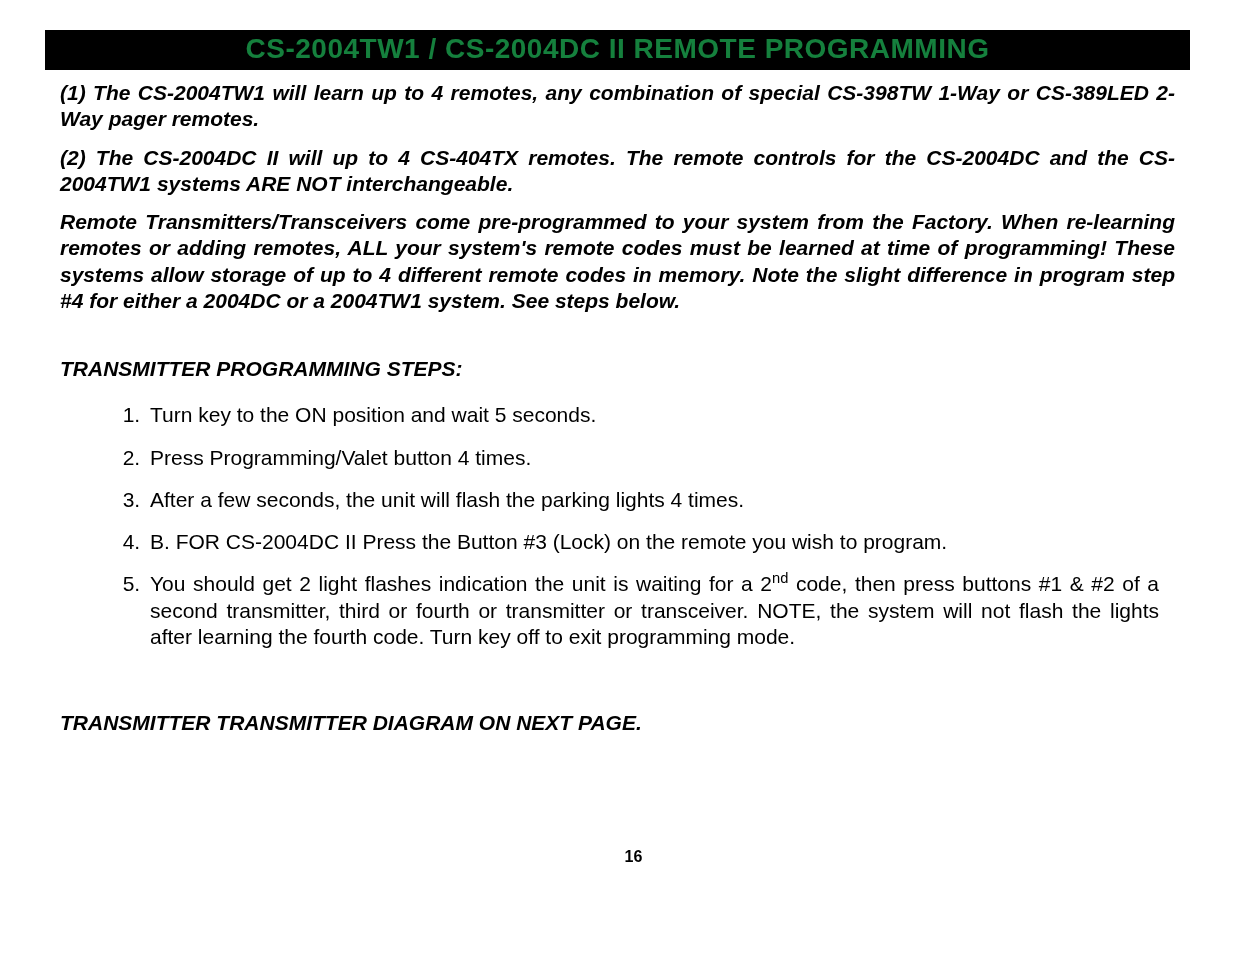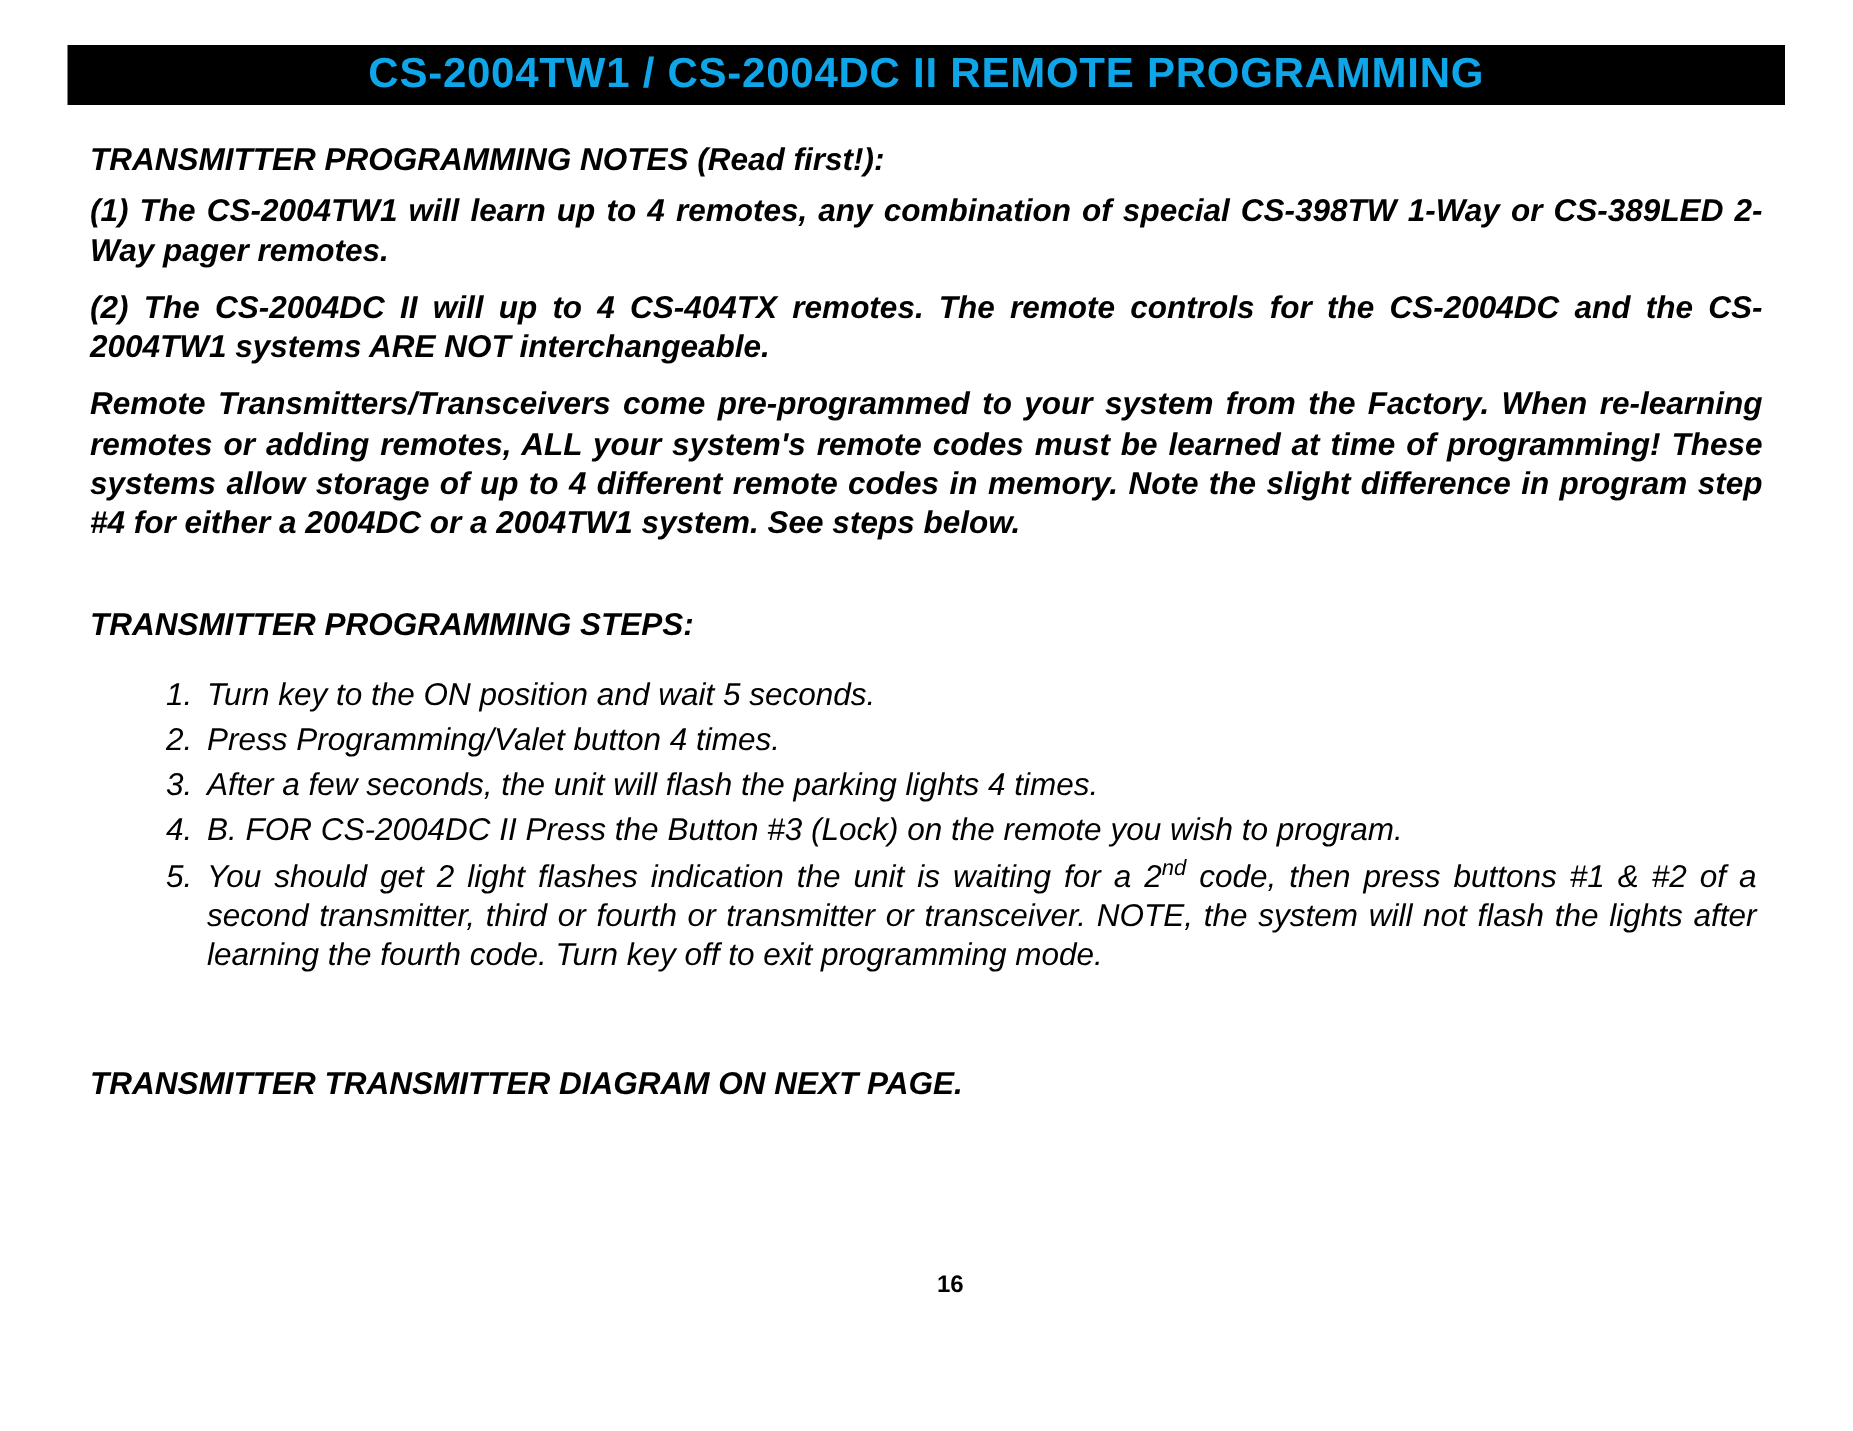--- a/index.html
+++ b/index.html
@@ -11,21 +11,21 @@
   }
   .page {
     width: 1235px;
     height: 954px;
     box-sizing: border-box;
     padding: 30px 45px 0 45px;
     position: relative;
   }
   .banner {
     background: #000;
-    color: #0ea5e9;
+    color: #15803d;
     font-size: 28px;
     font-weight: bold;
     text-align: center;
     padding: 3px 0 5px 0;
     letter-spacing: 0.5px;
   }
   .content {
     padding: 10px 15px 0 15px;
     font-size: 21px;
     line-height: 1.25;
@@ -49,22 +49,21 @@
   }
   ol.steps {
     list-style: decimal;
     margin: 20px 0 0 0;
     padding: 0 0 0 70px;
     font-style: normal;
     text-align: justify;
   }
   ol.steps > li {
     padding-left: 4px;
-    margin: 4px;
-    font-style: italic;
+    margin: 16px;
   }
   ol.steps .sub {
     display: block;
   }
   .sup {
     font-size: 0.7em;
     vertical-align: super;
     line-height: 0;
   }
   .page-number {
@@ -79,21 +78,20 @@
 </style>
 </head>
 <body>
 
 <div class="page">
 
   <div class="banner">CS-2004TW1 / CS-2004DC II REMOTE PROGRAMMING</div>
 
   <div class="content">
 
-    <div class="heading">TRANSMITTER PROGRAMMING NOTES (Read first!):</div>
 
     <p class="para">(1) The CS-2004TW1 will learn up to 4 remotes, any combination of special CS-398TW 1-Way or CS-389LED 2-Way pager remotes.</p>
     <p class="para">(2) The CS-2004DC II will up to 4 CS-404TX remotes.  The remote controls for the CS-2004DC and the CS-2004TW1 systems ARE NOT interchangeable.</p>
     <p class="para">Remote Transmitters/Transceivers come pre-programmed to your system from the Factory.  When re-learning remotes or adding remotes, ALL your system's remote codes must be learned at time of programming!  These systems allow storage of up to 4 different remote codes in memory.  Note the slight difference in program step #4 for either a 2004DC or a 2004TW1 system. See steps below.</p>
 
     <div class="heading steps">TRANSMITTER PROGRAMMING STEPS:</div>
 
     <ol class="steps">
       <li>Turn key to the ON position and wait 5 seconds.</li>
       <li>Press Programming/Valet button 4 times.</li>

